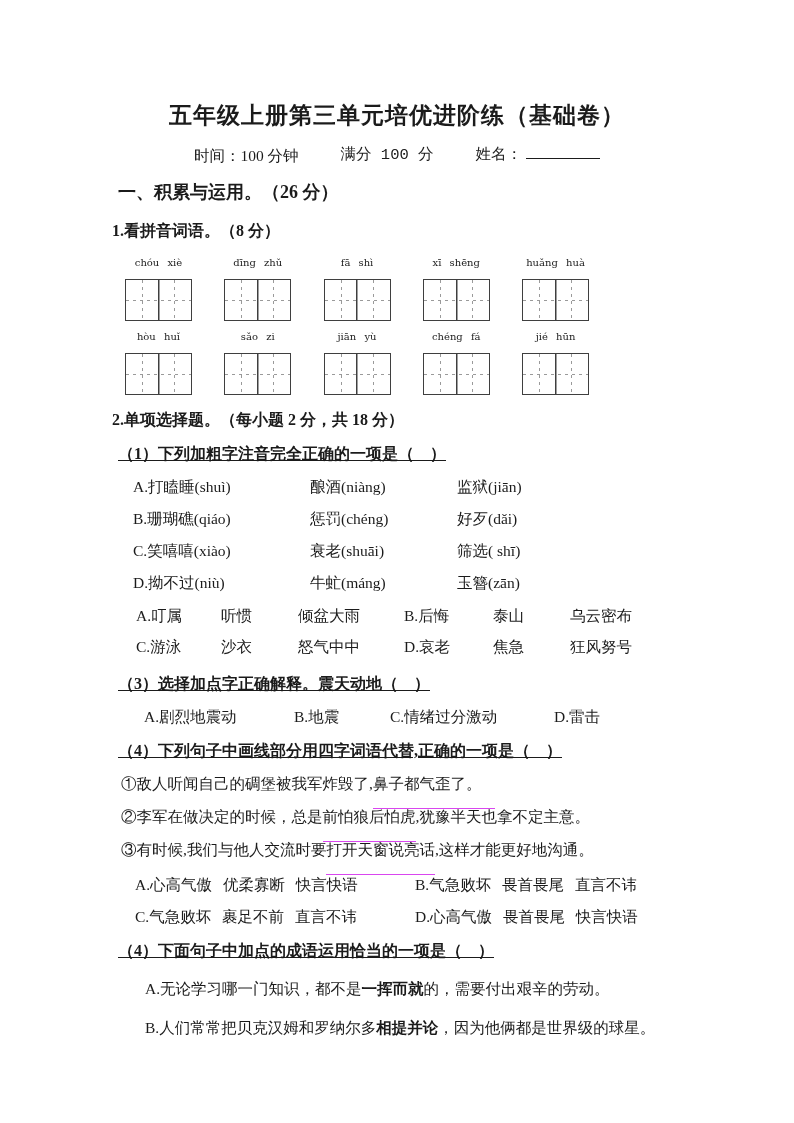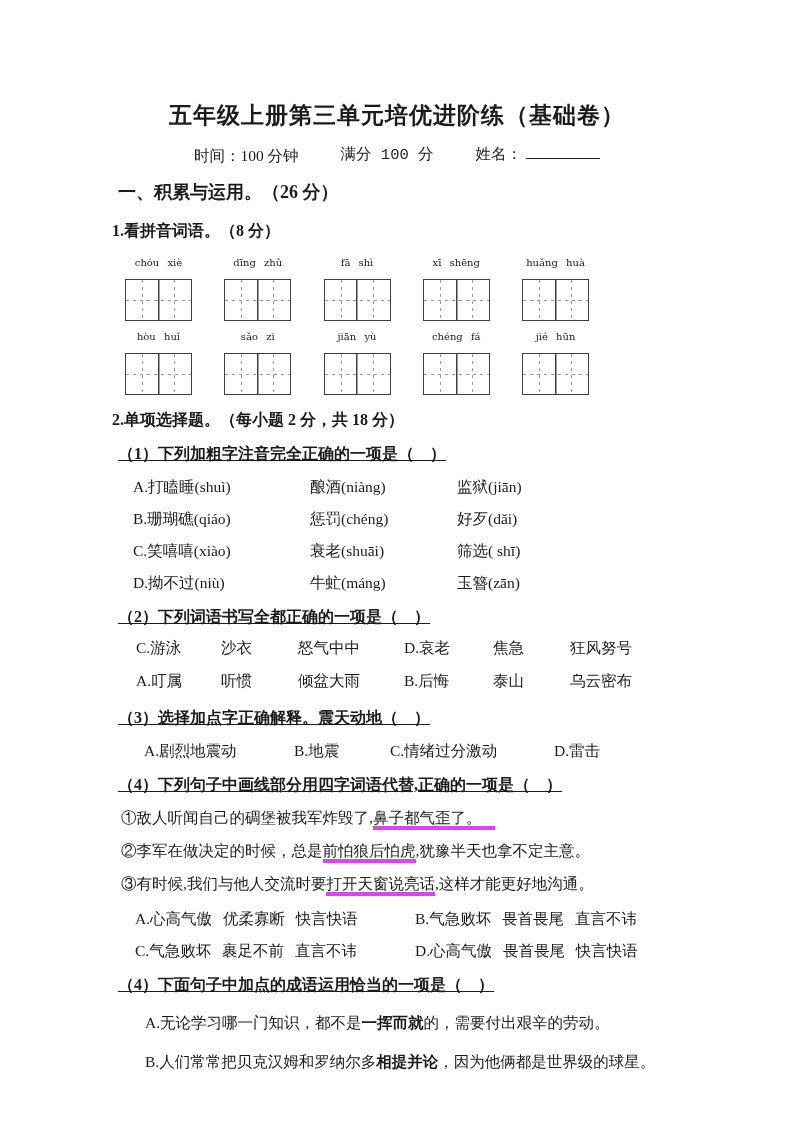--- a/index.html
+++ b/index.html
@@ -42,21 +42,21 @@
   .row6 { margin:10px 0 0 136px; display:flex; }
   .row6 .d1 { width:85px; } .row6 .d2 { width:77px; } .row6 .d3 { width:106px; }
   .row6 .d4 { width:89px; } .row6 .d5 { width:77px; }
   .row4 { margin:12px 0 0 144px; display:flex; }
   .row4 .e1 { width:150px; } .row4 .e2 { width:96px; } .row4 .e3 { width:164px; }
   .row2 { margin:11px 0 0 135px; display:flex; word-spacing:7px; }
   .row2 .g1 { width:280px; }
 
   .sentence { margin:11px 0 0 121px; line-height:22px; }
   .sentence.first { margin-top:12px; }
-  .u { border-bottom:4px solid #d946ef; padding-bottom:0; }
+  .u { border-bottom:1px solid #d946ef; padding-bottom:16px; }
   .u-ext { padding-right:14px; }
   .optline { margin:17px 0 0 145px; line-height:22px; }
   .b { font-weight:bold; }
 </style>
 </head>
 <body>
 
 <div class="page">
 
   <div class="title">五年级上册第三单元培优进阶练（基础卷）</div>
@@ -118,36 +118,35 @@
     <span class="c1">C.笑嘻嘻(xiào)</span>
     <span class="c2">衰老(shuāi)</span>
     <span class="c3">筛选( shī)</span>
   </div>
   <div class="row3">
     <span class="c1">D.拗不过(niù)</span>
     <span class="c2">牛虻(máng)</span>
     <span class="c3">玉簪(zān)</span>
   </div>
 
-  <div class="sub-heading">（2）下列词语书写全都正确的一项是（　）</div>
+  <div class="row6" style="margin-top:12px">
+    <span class="d1">A.叮属</span>
+    <span class="d2">听惯</span>
+    <span class="d3">倾盆大雨</span>
+    <span class="d4">B.后悔</span>
+    <span class="d5">泰山</span>
+    <span class="d6">乌云密布</span>
+  </div>
   <div class="row6">
     <span class="d1">C.游泳</span>
     <span class="d2">沙衣</span>
     <span class="d3">怒气中中</span>
     <span class="d4">D.哀老</span>
     <span class="d5">焦急</span>
     <span class="d6">狂风努号</span>
-  </div>
-  <div class="row6" style="margin-top:12px">
-    <span class="d1">A.叮属</span>
-    <span class="d2">听惯</span>
-    <span class="d3">倾盆大雨</span>
-    <span class="d4">B.后悔</span>
-    <span class="d5">泰山</span>
-    <span class="d6">乌云密布</span>
   </div>
 
   <div class="sub-heading" style="margin-top:16px">（3）选择加点字正确解释。震天动地（　）</div>
   <div class="row4">
     <span class="e1">A.剧烈地震动</span>
     <span class="e2">B.地震</span>
     <span class="e3">C.情绪过分激动</span>
     <span class="e4">D.雷击</span>
   </div>
 

